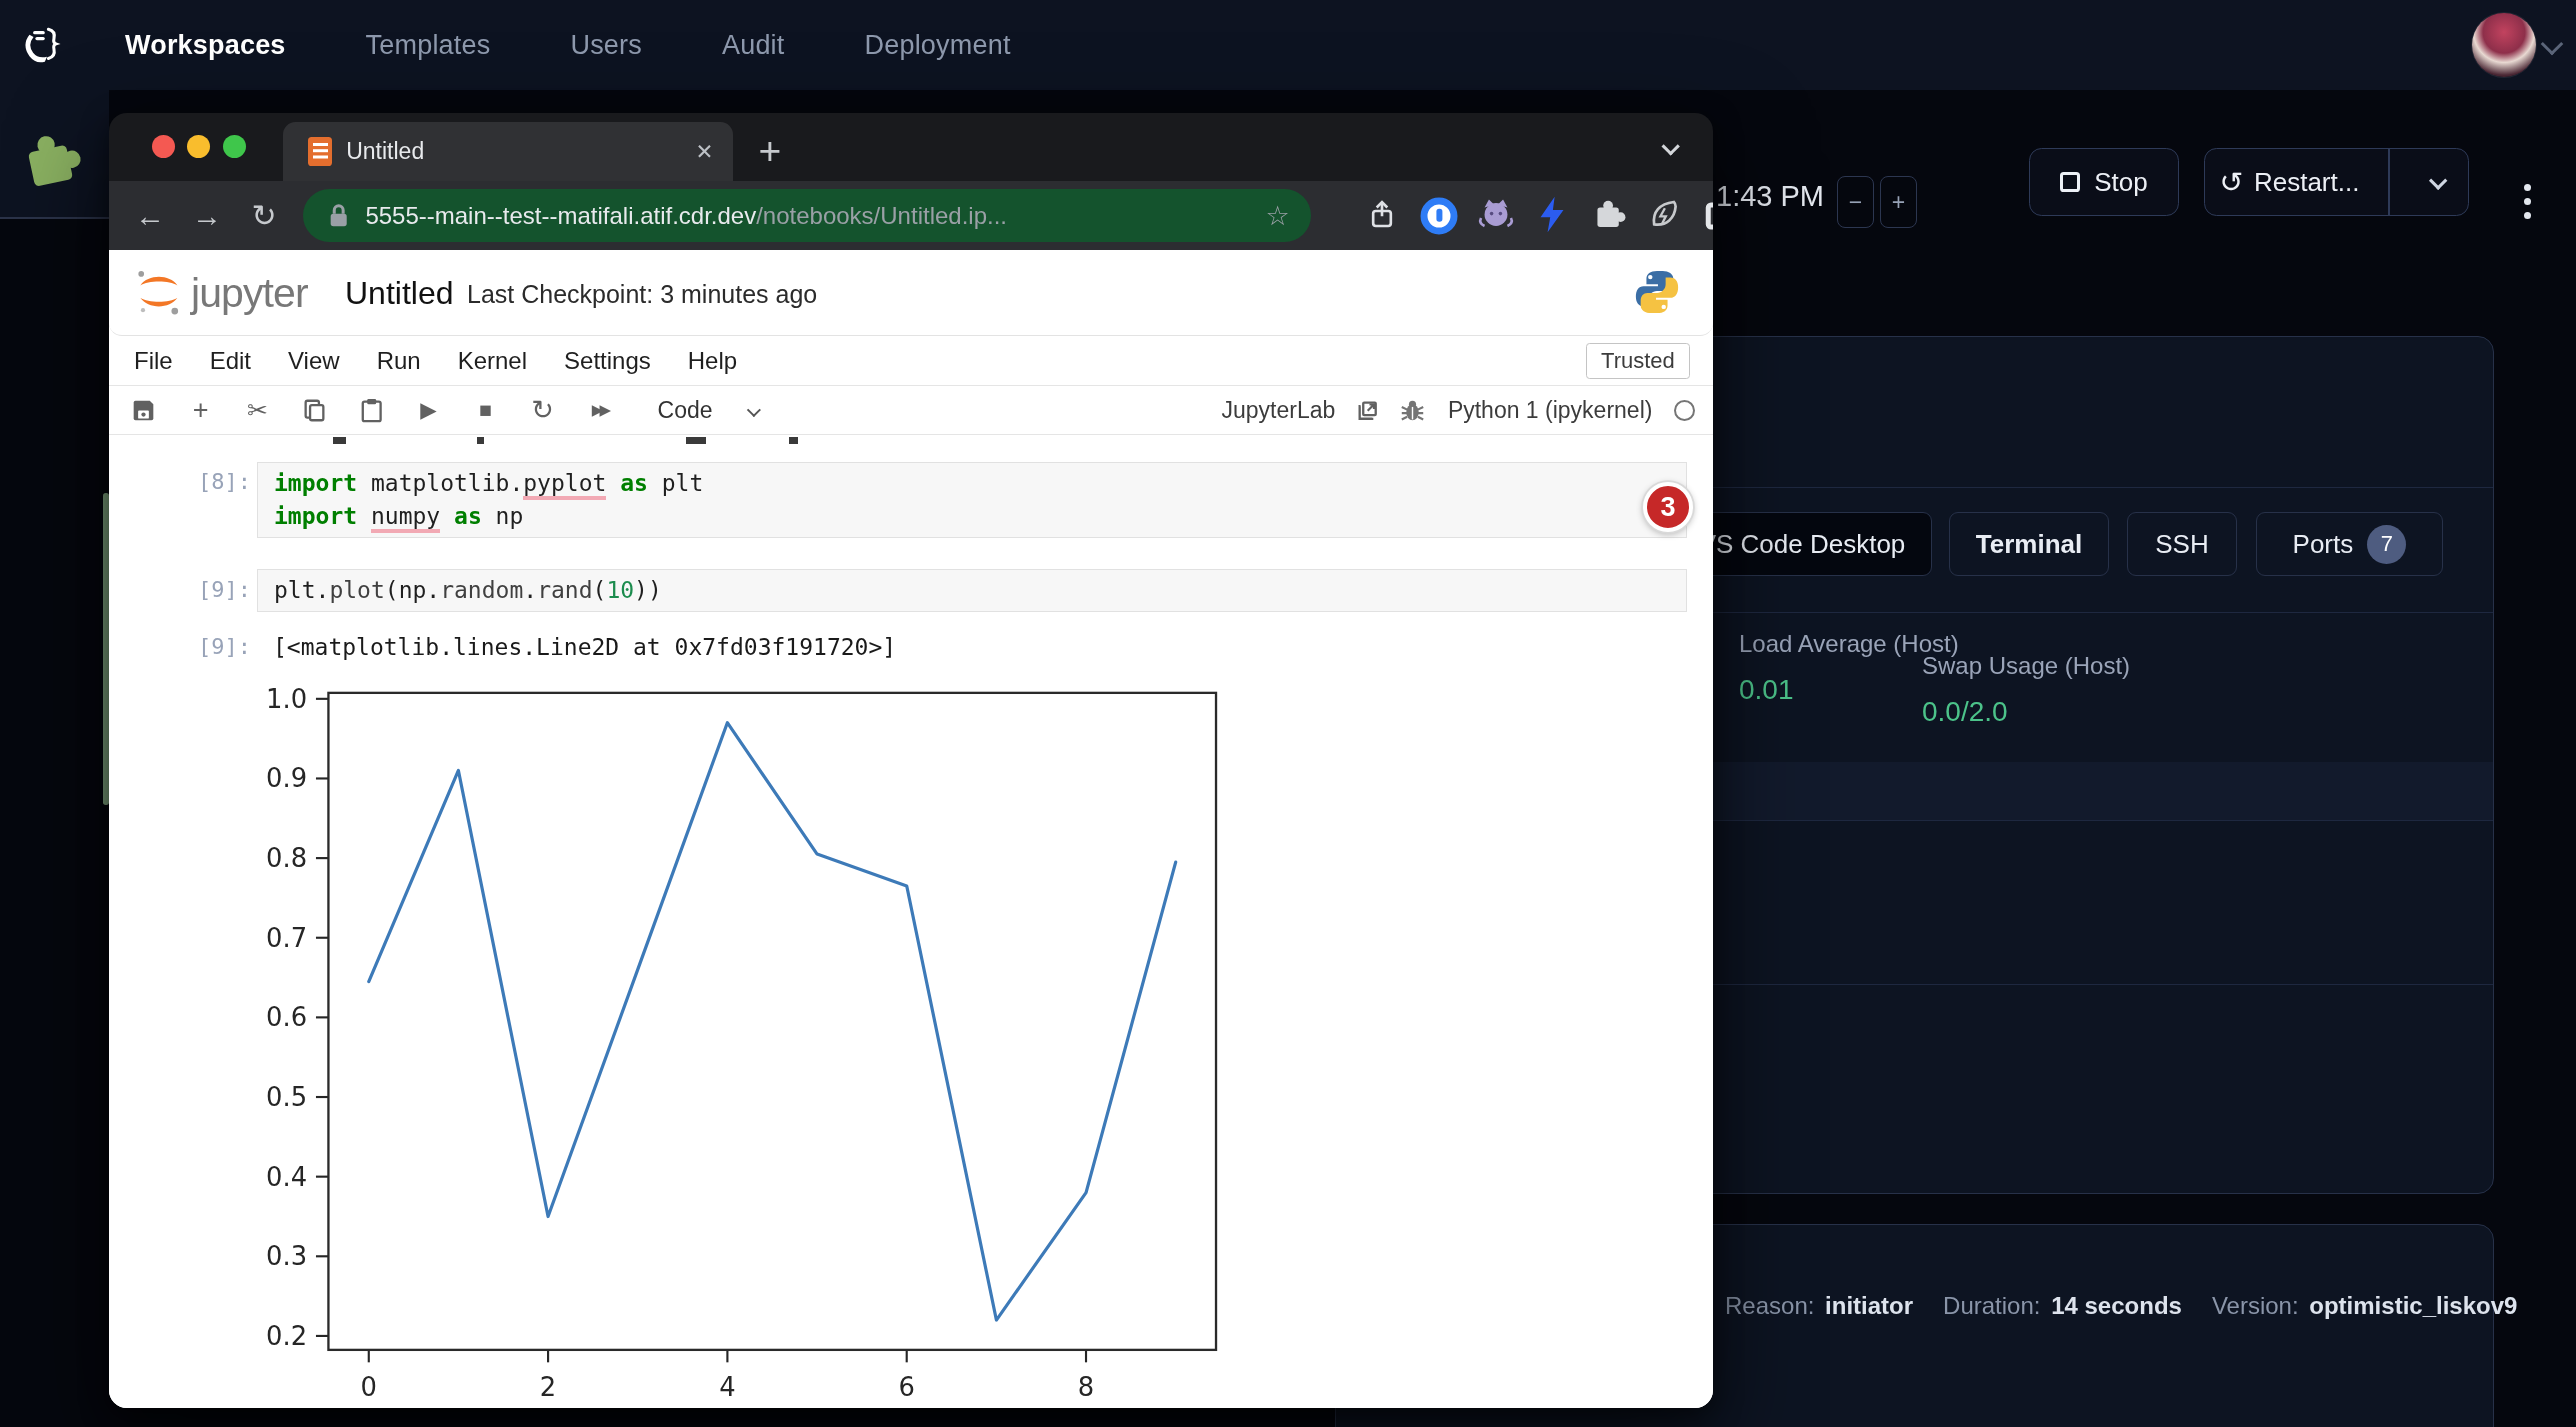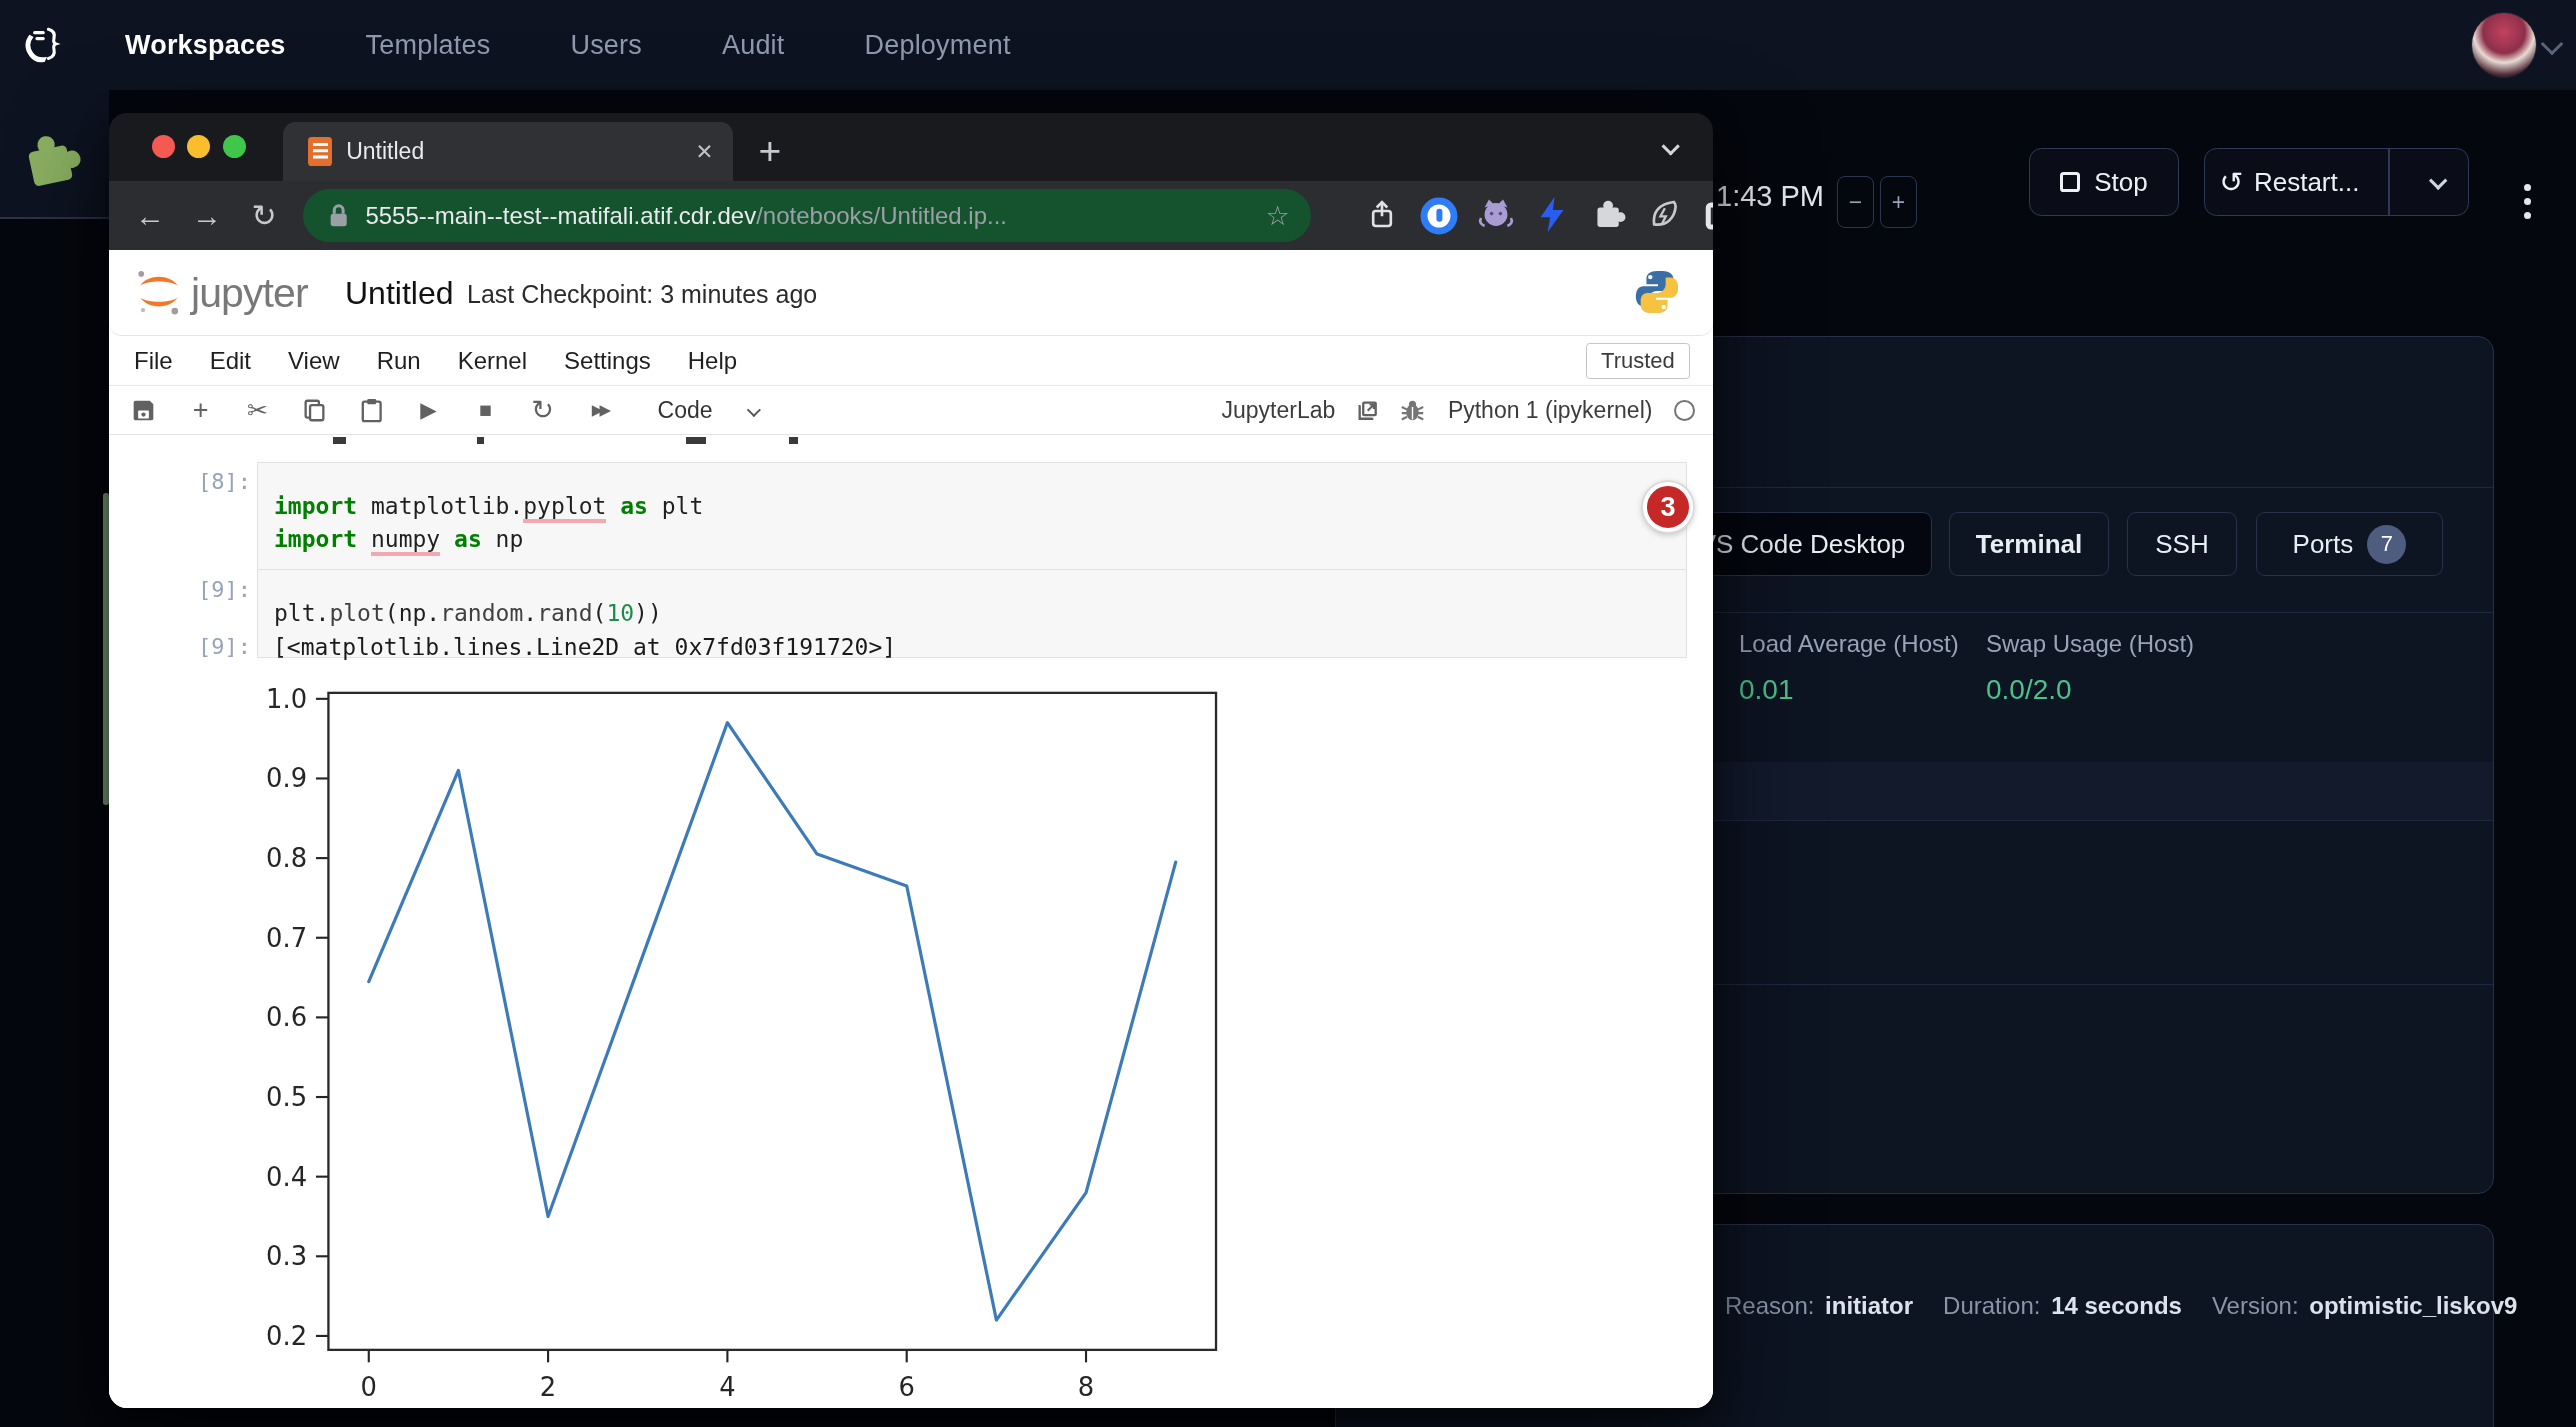--- a/index.html
+++ b/index.html
@@ -58,21 +58,21 @@
   .tab-vscode { left:1672px; width:260px; }
   .tab-terminal { left:1949px; width:160px;font-weight:bold; }
   .tab-ssh { left:2127px; width:110px; }
   .tab-ports { left:2256px; width:187px; }
   .ports-badge { width:39px; height:39px; border-radius:50%; background:#4e5c80; color:#fff; font-size:22px;
     display:flex; align-items:center; justify-content:center; }
 
   .metric { position:absolute; top:630px; }
   .metric .m-label { font-size:24px; color:#9aa4b8; }
   .metric .m-value { margin-top:16px; font-size:28px; color:#4cc38a; }
-  .metric1 { left:1739px; } .metric2 { left:1986px; }
+  .metric1 { left:1739px; } .metric2 { left:1922px;margin-top:22px; }
 
   .meta-row { position:absolute; left:1725px; top:1292px; display:flex; gap:30px; font-size:24px; }
   .meta-pair { display:flex; gap:10.7px; align-items:baseline; }
   .meta-label { color:#8a95a9; }
   .meta-value { color:#dde3ed; font-weight:700; }
 
   
   .browser { position:absolute; left:109px; top:113px; width:1604px; height:1295px; border-radius:18px;
     overflow:hidden; box-shadow:0 36px 98px rgba(0,0,0,.6), 0 7.1px 27px rgba(0,0,0,.5);
     display:flex; flex-direction:column; }
@@ -130,21 +130,21 @@
   .jt-right { position:absolute; right:12.5px; top:0; height:49px; display:flex; align-items:center; gap:21.4px; }
   .jlab { font-size:23px; color:#3c3c3c; cursor:pointer; }
   .kernel-name { font-size:23px; color:#3c3c3c; cursor:pointer; }
   .kernel-circle { width:21.4px; height:21.4px; border:2.7px solid #757575; border-radius:50%; margin-right:5.3px; }
 
   .jcontent { flex:1; position:relative; background:#fff; overflow:hidden; }
   .frag { position:absolute; top:1.8px; height:7.1px; background:#3a3a3a; }
   .prompt { position:absolute; left:53px; width:89px; text-align:right; font-family:"DejaVu Sans Mono",monospace;
     font-size:22px; color:#98a3b8; }
   .codebox { position:absolute; left:148px; width:1430px; background:#f7f7f7; border:0.9px solid #e1e1e1;
-    padding:27px 16px; cursor:text; }
+    padding:4px 16px; cursor:text; }
   .codeline { font-family:"DejaVu Sans Mono",monospace; font-size:23px; line-height:33px; white-space:pre; }
   .tk-pl { color:#1f1f1f; } .tk-kw { color:#007f00; font-weight:700; } .tk-fn { color:#404040; } .tk-num { color:#1c8c4e; }
   .tk-u { border-bottom:4.5px solid #f2a9b4; }
   .outtext { position:absolute; left:164px; font-family:"DejaVu Sans Mono",monospace; font-size:23px; color:#1a1a1a; }
   .badge3 { position:absolute; left:1534px; top:47px; width:50px; height:50px; border-radius:50%;
     background:#c62828; border:4.5px solid #fff; box-shadow:0 0 0 1.8px #d9d9d9, 0 1.8px 7.1px rgba(0,0,0,.3);
     display:flex; align-items:center; justify-content:center; color:#fff; font-size:27px; font-weight:700; }
   .figure { position:absolute; left:158px; top:232px; }
 </style>
 </head>

